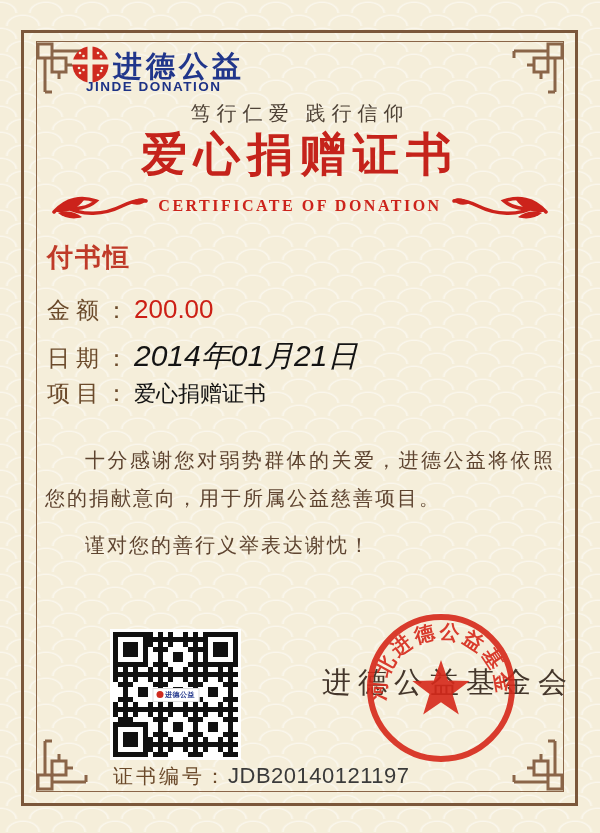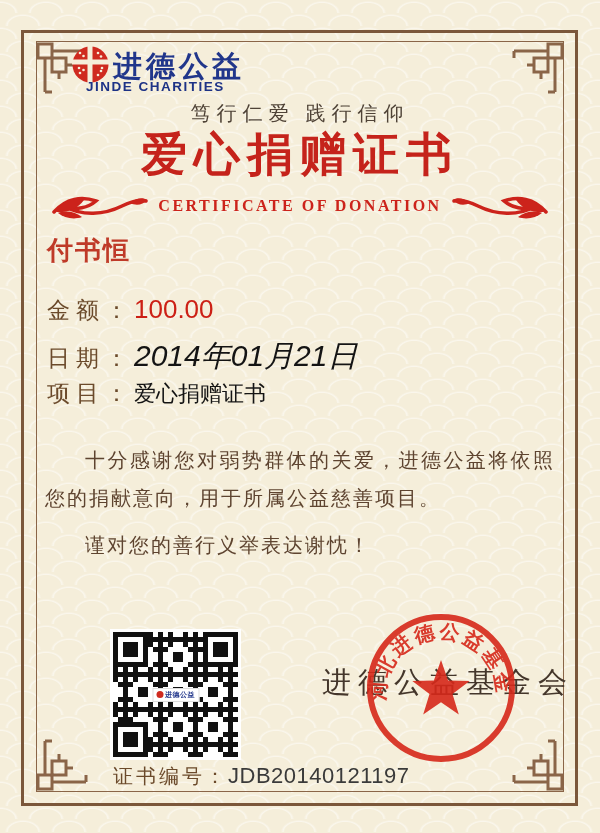--- a/index.html
+++ b/index.html
@@ -34,21 +34,21 @@
   .tagline{ left:0; top:100px; width:100%; text-align:center; font-size:20px;
             color:#4f4337; letter-spacing:6px; }
   .title{ left:0; top:124px; width:100%; text-align:center; font-size:46px; font-weight:bold;
           color:#c5231b; letter-spacing:7px; }
   .subtitle-row{ left:0; top:188px; width:100%; display:flex; align-items:center;
                  justify-content:center; gap:10px; }
   .subtitle{ font-size:16px; font-weight:bold; color:#cc231b; letter-spacing:2.5px; }
   .flourish{ width:96px; height:36px; }
   .flourish.right{ transform:scaleX(-1); }
 
-  .recipient{ left:47px; top:233px; font-size:26px; font-weight:bold; color:#bf3a28;
+  .recipient{ left:47px; top:240px; font-size:26px; font-weight:bold; color:#bf3a28;
               font-family:"Liberation Sans",sans-serif; letter-spacing:2px; }
 
   .field-row{ left:47px; display:flex; align-items:baseline; }
   .field-label{ font-size:23px; color:#6b4a2b; letter-spacing:6px; }
   .field-value{ font-family:"Liberation Sans",sans-serif; }
   .row-amount{ top:294px; } .row-amount .field-value{ font-size:26px; color:#cc2015; }
   .row-date{ top:336px; }   .row-date .field-value{ font-size:30px; color:#141414;font-style:italic; }
   .row-project{ top:378px; }.row-project .field-value{ font-size:22px; color:#141414; }
 
   .body-text{ left:45px; top:441px; width:510px; color:#5e4430; font-size:20px;
@@ -132,21 +132,21 @@
       <circle cx="8" cy="27" r="1.3"></circle>
         <circle cx="11.5" cy="24" r="1.3"></circle>
       <circle cx="26" cy="29" r="1.3"></circle>
         <circle cx="29" cy="25" r="1.3"></circle>
       <circle cx="7" cy="22" r="1.3"></circle>
         <circle cx="30" cy="22" r="1.3"></circle>
     </g>
   </svg>
 </div>
 <div class="abs logo-cn">进德公益</div>
-<div class="abs logo-en">JINDE CHARITIES</div>
+<div class="abs logo-en">JINDE DONATION</div>
 
 <div class="abs tagline">笃行仁爱  践行信仰</div>
 <div class="abs title">爱心捐赠证书</div>
 <div class="abs subtitle-row">
   <svg class="flourish" viewBox="0 0 96 36">
     <path d="M2 24 C14 10 30 8 44 13 C36 20 24 22 14 19 C30 28 52 27 70 18 C78 14 86 11 94 13" fill="none" stroke="#cc231b" stroke-width="3.5" stroke-linecap="round"></path>
     <path d="M4 24 C10 13 22 9 32 12 C26 21 14 25 4 24 Z" fill="#cc231b"></path>
     <path d="M6 25 C12 30 22 32 30 29 C24 24 14 22 6 25 Z" fill="#cc231b"></path>
     <path d="M78 15 C84 10 91 9 95 12 C91 17 84 18 78 15 Z" fill="#cc231b"></path>
   </svg>
@@ -156,21 +156,21 @@
     <path d="M4 24 C10 13 22 9 32 12 C26 21 14 25 4 24 Z" fill="#cc231b"></path>
     <path d="M6 25 C12 30 22 32 30 29 C24 24 14 22 6 25 Z" fill="#cc231b"></path>
     <path d="M78 15 C84 10 91 9 95 12 C91 17 84 18 78 15 Z" fill="#cc231b"></path>
   </svg>
 </div>
 
 <div class="abs recipient">付书恒</div>
 
 <div class="abs field-row row-amount">
   <span class="field-label">金额：</span>
-  <span class="field-value">100.00</span>
+  <span class="field-value">200.00</span>
 </div>
 <div class="abs field-row row-date">
   <span class="field-label">日期：</span>
   <span class="field-value">2014年01月21日</span>
 </div>
 <div class="abs field-row row-project">
   <span class="field-label">项目：</span>
   <span class="field-value">爱心捐赠证书</span>
 </div>
 

